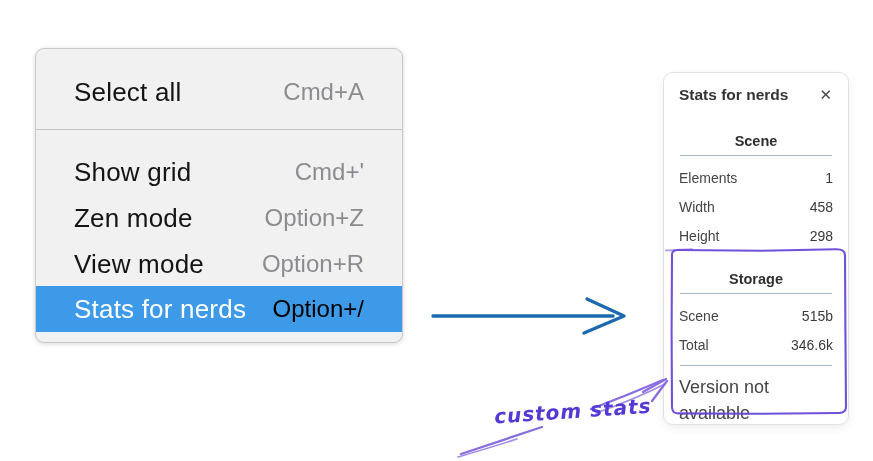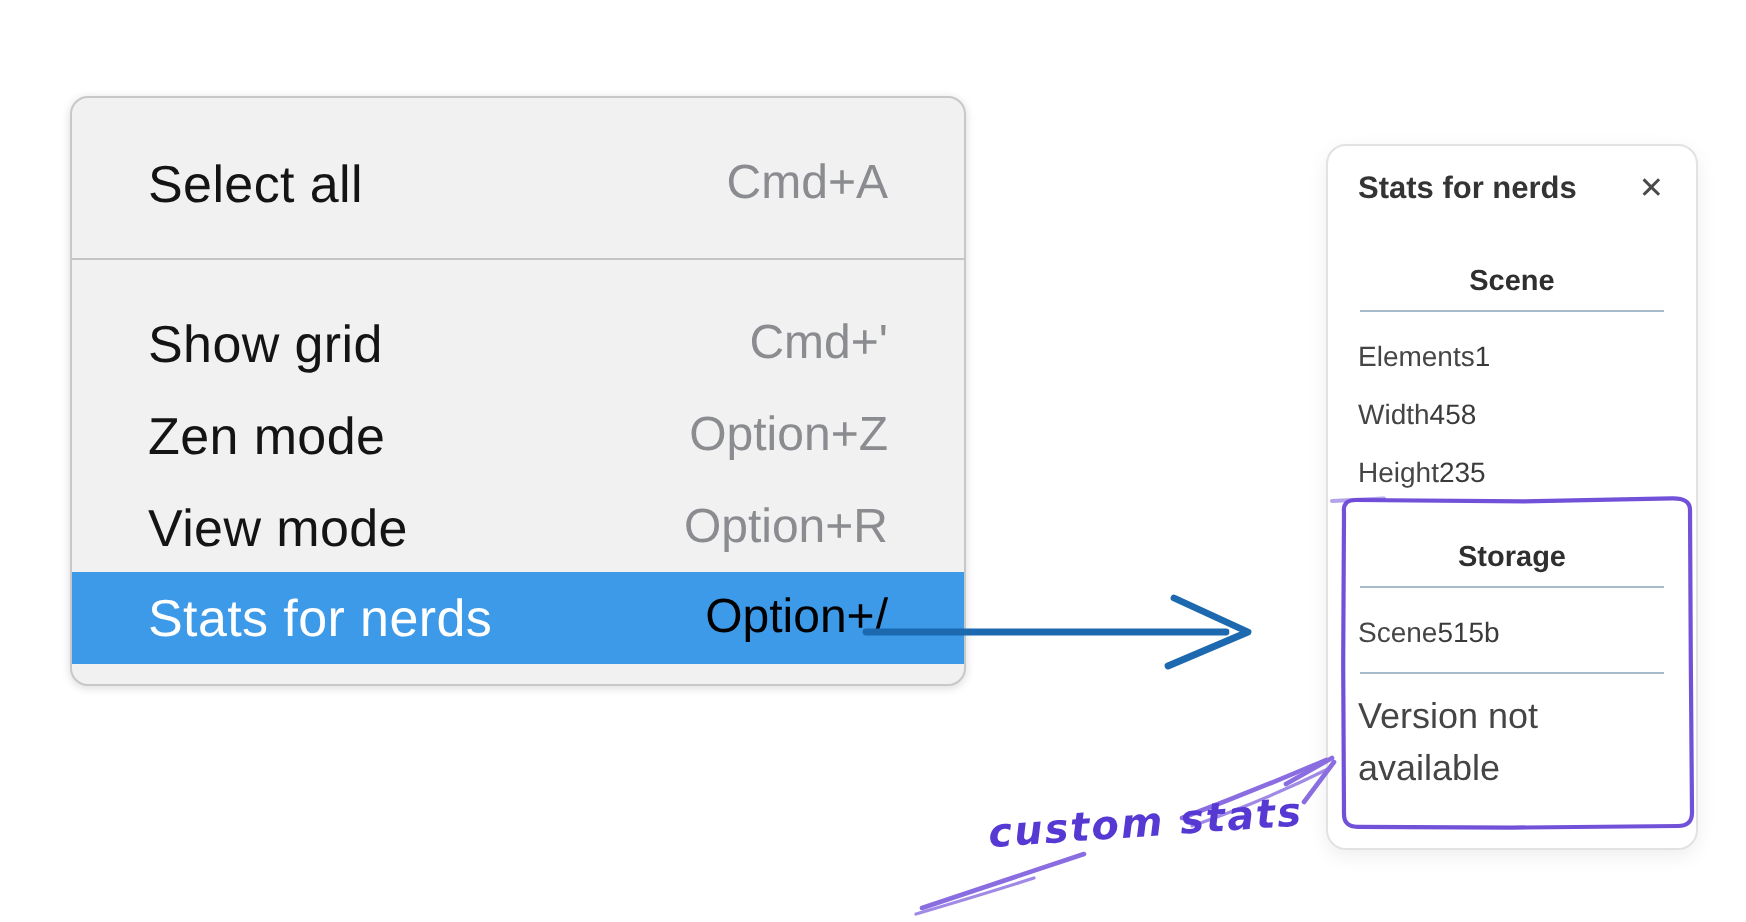--- a/index.html
+++ b/index.html
@@ -4,21 +4,21 @@
 <style>
   * { margin:0; padding:0; box-sizing:border-box; }
   html,body { background:#ffffff; }
   .stage {
     position:relative; width:873px; height:461px; overflow:hidden;
     font-family:"Liberation Sans", sans-serif; background:#ffffff;
   }
 
   
   .menu {
-    position:absolute; left:35px; top:48px; width:448px; height:295px;
+    position:absolute; left:35px; top:48px; width:368px; height:295px;
     background:#f1f1f2; border:1px solid #c7c8ca; border-radius:9px;
     box-shadow:0 1px 5px rgba(0,0,0,0.15);
     overflow:hidden;
     text-align:right;
   }
   .menu-row {
     position:absolute; left:0; right:0; height:46px;
     display:flex; justify-content:space-between; align-items:center;
     padding:0 38px; cursor:default;
   }
@@ -49,21 +49,21 @@
   .panel-close {
     font-size:15px; color:#4a4a4a; line-height:18px; cursor:pointer;
     background:none; border:none; font-family:"Liberation Sans", sans-serif; padding:0 1px;
   }
   .section-header { text-align:center; font-size:14.5px; font-weight:bold; color:#2f2f2f; }
   .sh-scene   { margin-top:29px; }
   .sh-storage { margin-top:21px; }
   .sh-version { margin-top:1px; }
   .panel hr { border:none; border-top:1px solid #a7bccb; margin:6px 1px 0 1px; }
   .stat-rows { margin-top:7px; }
-  .stat-row { display:flex; height:29px; align-items:center; }
+  .stat-row { display:flex; justify-content:space-between; height:29px; align-items:center; }
   .stat-row .k { font-size:14px; color:#454545; }
   .stat-row .v { font-size:14px; color:#3a3a3a; }
   .version-note { margin-top:8px; font-size:18px; color:#454545; line-height:26px; }
 
   
   .overlay { position:absolute; left:0; top:0; pointer-events:none; }
 
   
   .annotation-label {
     position:absolute; left:494px; top:399px; width:160px;
@@ -113,30 +113,34 @@
       <div class="stat-row">
         <span class="k">Elements</span>
         <span class="v">1</span>
       </div>
       <div class="stat-row">
         <span class="k">Width</span>
         <span class="v">458</span>
       </div>
       <div class="stat-row">
         <span class="k">Height</span>
-        <span class="v">235</span>
+        <span class="v">298</span>
       </div>
     </div>
 
     <div class="section-header sh-storage">Storage</div>
     <hr>
     <div class="stat-rows">
       <div class="stat-row">
         <span class="k">Scene</span>
         <span class="v">515b</span>
+      </div>
+      <div class="stat-row">
+        <span class="k">Total</span>
+        <span class="v">346.6k</span>
       </div>
     </div>
 
     <hr>
     <div class="version-note">Version not available</div>
   </div>
 
   <svg class="overlay" width="873" height="461" viewBox="0 0 873 461">
     <g fill="none" stroke-linecap="round" stroke-linejoin="round">
       <path d="M433 316 L613 316" stroke-width="3.4" stroke="#1c69af"></path>

